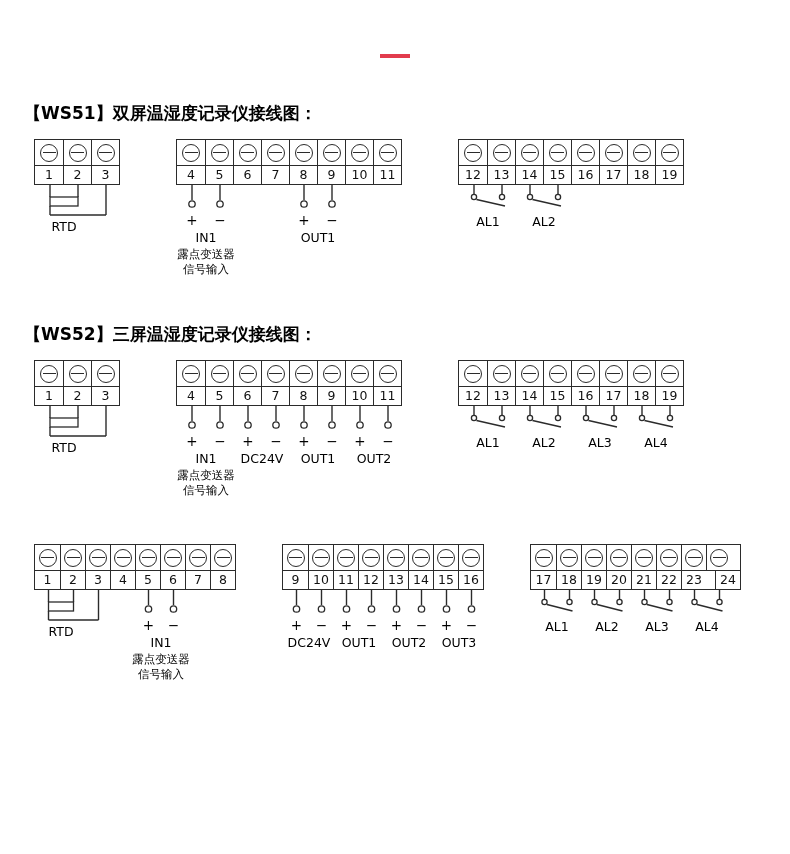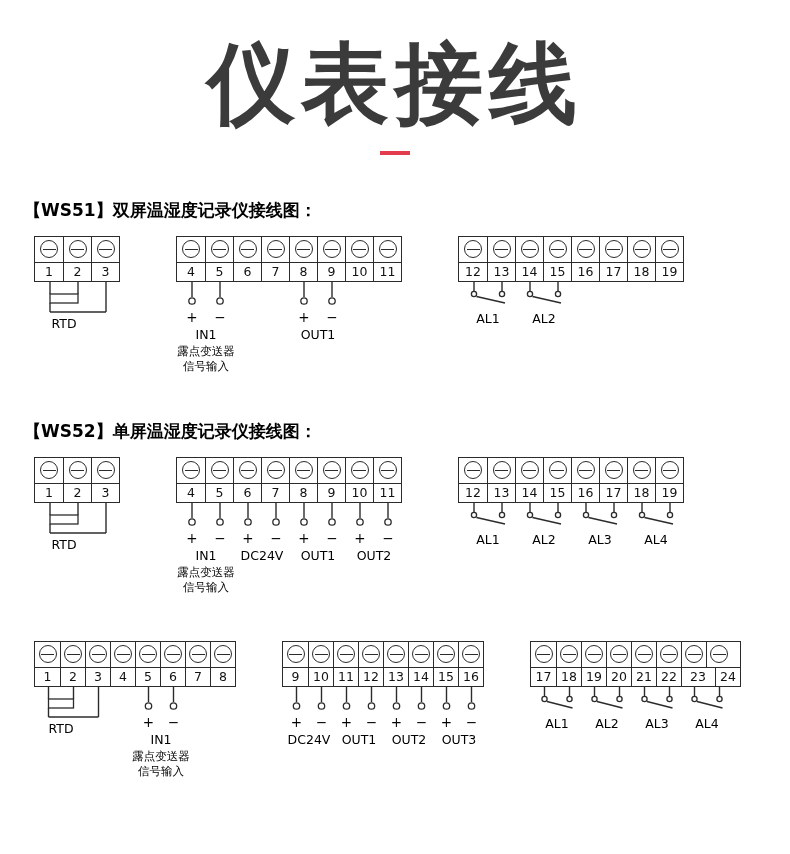--- a/index.html
+++ b/index.html
@@ -76,21 +76,20 @@
   svg.wiring text { text-anchor: middle; fill: #000; }
   .sign { font-size: 13.5px; }
   .lbl  { font-size: 12.5px; }
   .sub  { font-size: 11.5px; }
 </style>
 </head>
 <body>
 
 <div class="page">
   <header>
-    <h1>仪表接线</h1>
     <div class="title-underline" style="background: rgb(226, 60, 77);"></div>
   </header>
 
   <section class="first">
     <h2>【WS51】双屏温湿度记录仪接线图：</h2>
     <div class="blocks-row">
         <div class="tblock"><div class="tstrip"><div class="screw-row">
               <div class="screw" style="width: 28px;">
                 <span class="screw-head">
                   <span class="screw-slot"></span>
@@ -248,21 +247,21 @@
             <line x1="98" y1="0" x2="98" y2="9" class="wire"></line>
             <circle cx="70" cy="12" r="2.6" class="node"></circle>
             <circle cx="98" cy="12" r="2.6" class="node"></circle>
             <line x1="72.5" y1="14.5" x2="101" y2="21" class="wire"></line>
             <text x="84" y="41" class="lbl">AL2</text>
           </svg></div>
       </div>
   </section>
 
   <section>
-    <h2>【WS52】单屏温湿度记录仪接线图：</h2>
+    <h2>【WS52】三屏温湿度记录仪接线图：</h2>
     <div class="blocks-row">
         <div class="tblock"><div class="tstrip"><div class="screw-row">
               <div class="screw" style="width: 28px;">
                 <span class="screw-head">
                   <span class="screw-slot"></span>
                 </span>
               </div>
               <div class="screw" style="width: 28px;">
                 <span class="screw-head">
                   <span class="screw-slot"></span>
@@ -638,21 +637,21 @@
                   <span class="screw-slot"></span>
                 </span>
               </div>
             </div><div class="num-row">
               <div class="num" style="width: 25px;">17</div>
               <div class="num" style="width: 25px;">18</div>
               <div class="num" style="width: 25px;">19</div>
               <div class="num" style="width: 25px;">20</div>
               <div class="num" style="width: 25px;">21</div>
               <div class="num" style="width: 25px;">22</div>
-              <div class="num" style="width: 25px; text-align: right;">23</div>
+              <div class="num" style="width: 25px;">23</div>
               <div class="num" style="width: 25px; margin-left: 9px;">24</div>
             </div></div><svg width="200" height="104" class="wiring">
             <line x1="12.5" y1="0" x2="12.5" y2="9" class="wire"></line>
             <line x1="37.5" y1="0" x2="37.5" y2="9" class="wire"></line>
             <circle cx="12.5" cy="12" r="2.6" class="node"></circle>
             <circle cx="37.5" cy="12" r="2.6" class="node"></circle>
             <line x1="15" y1="14.5" x2="40.5" y2="21" class="wire"></line>
             <text x="25" y="41" class="lbl">AL1</text>
             <line x1="62.5" y1="0" x2="62.5" y2="9" class="wire"></line>
             <line x1="87.5" y1="0" x2="87.5" y2="9" class="wire"></line>

